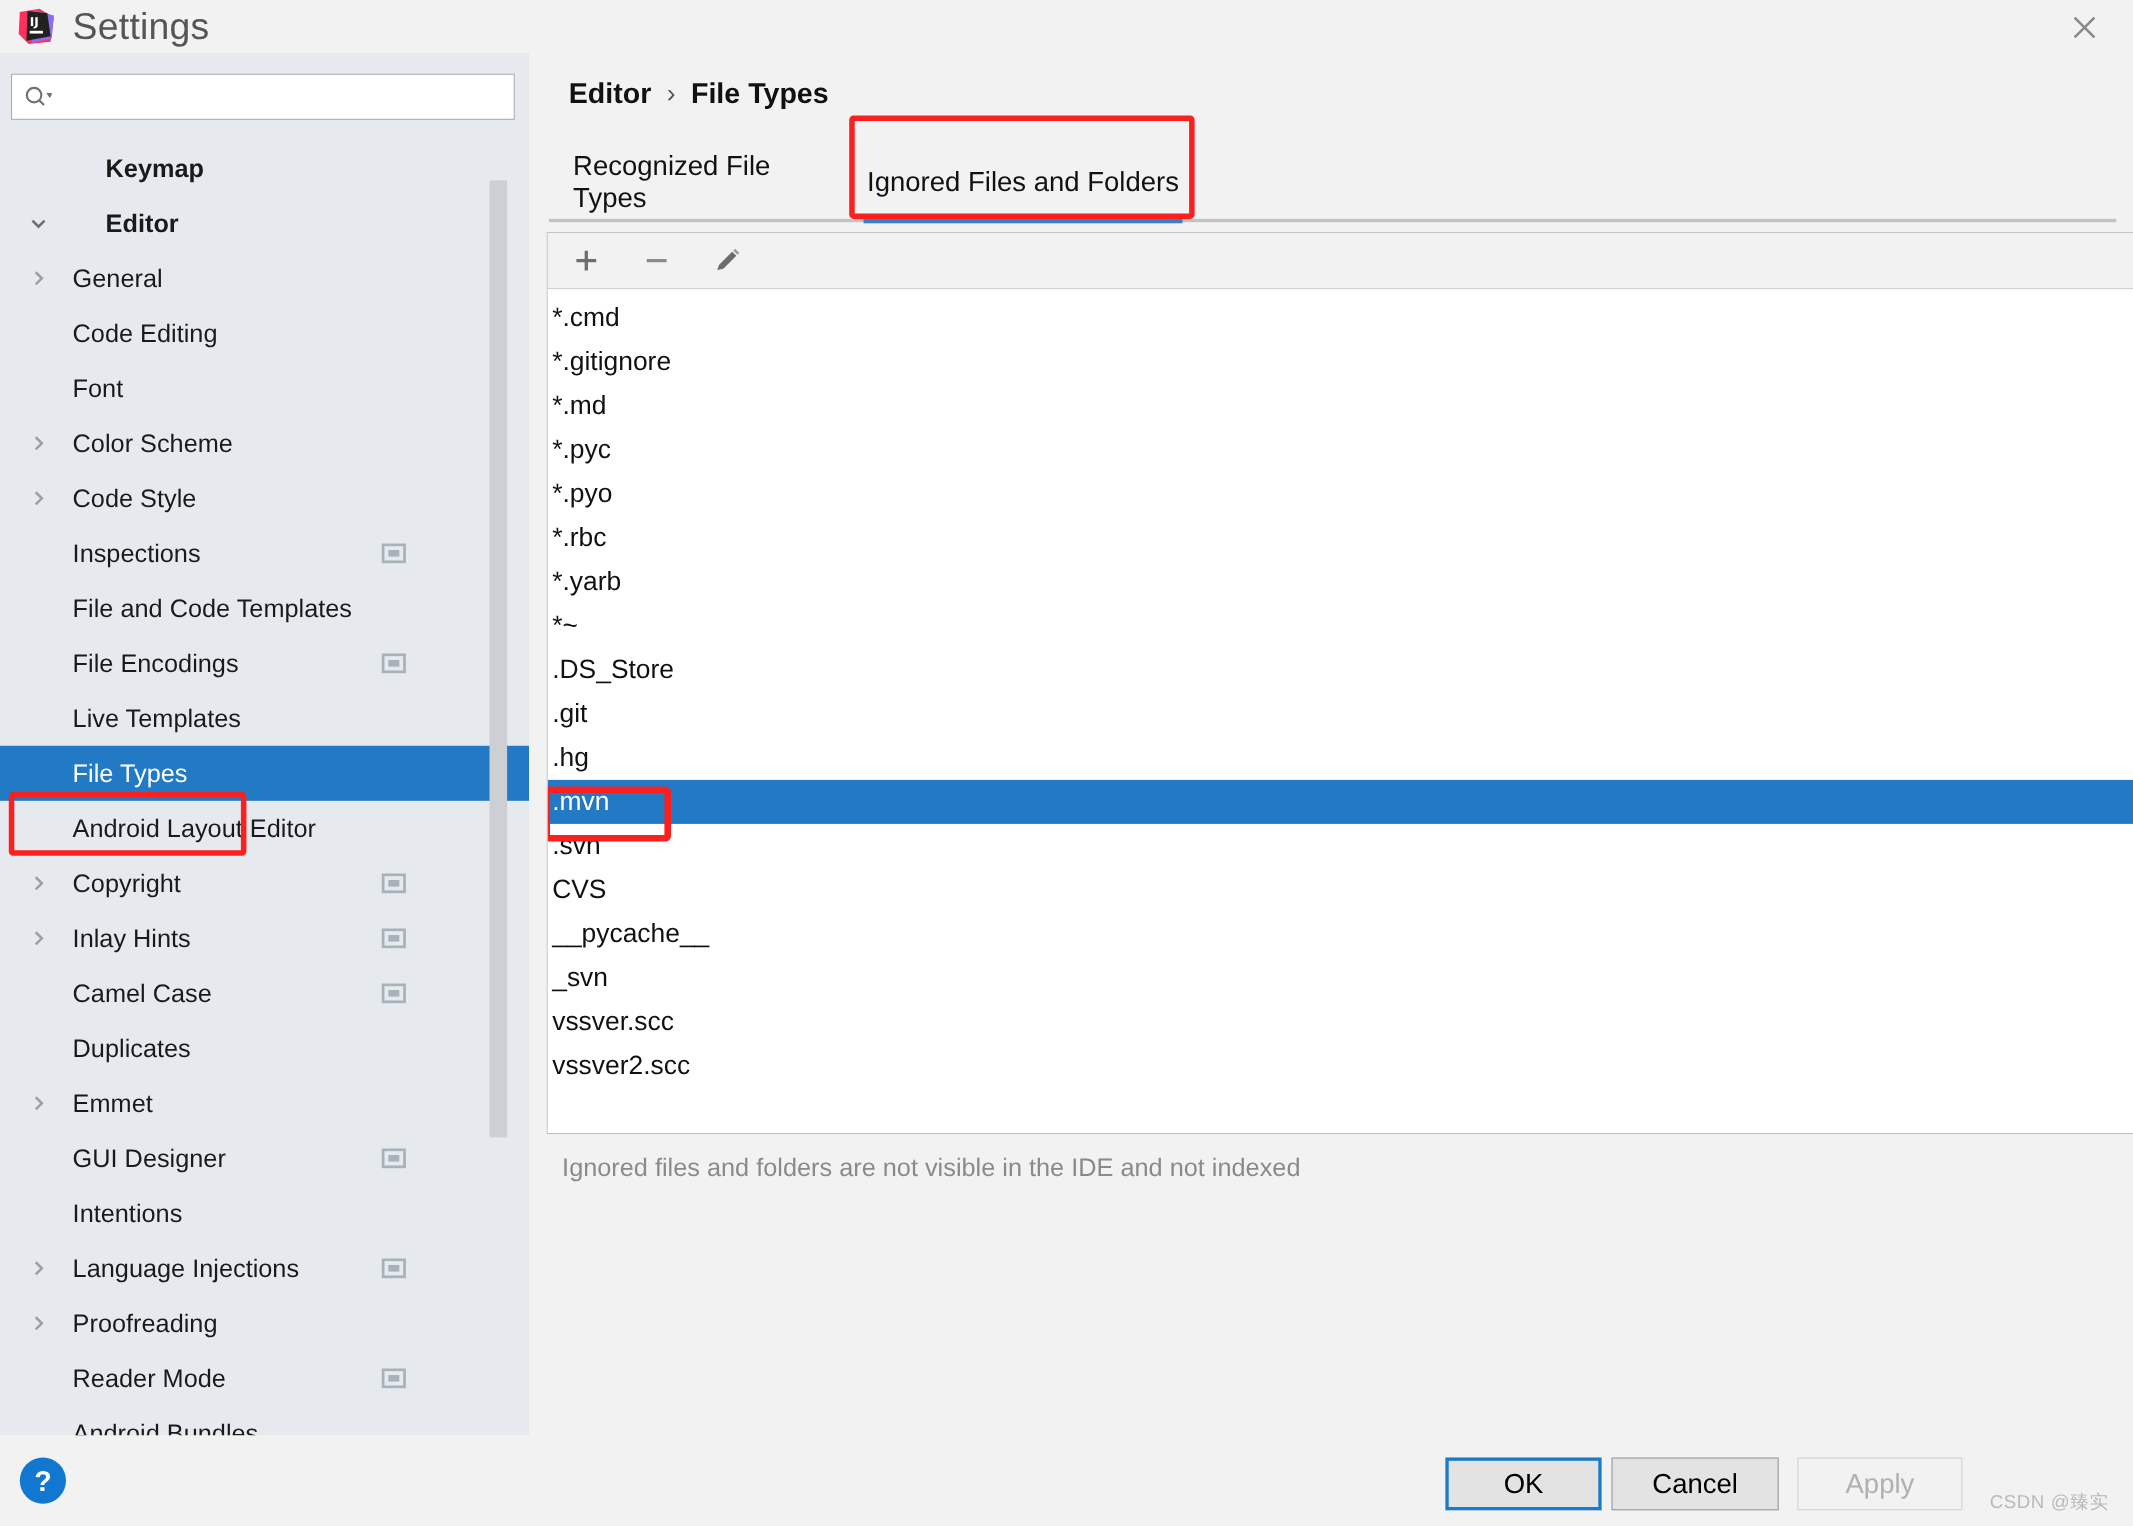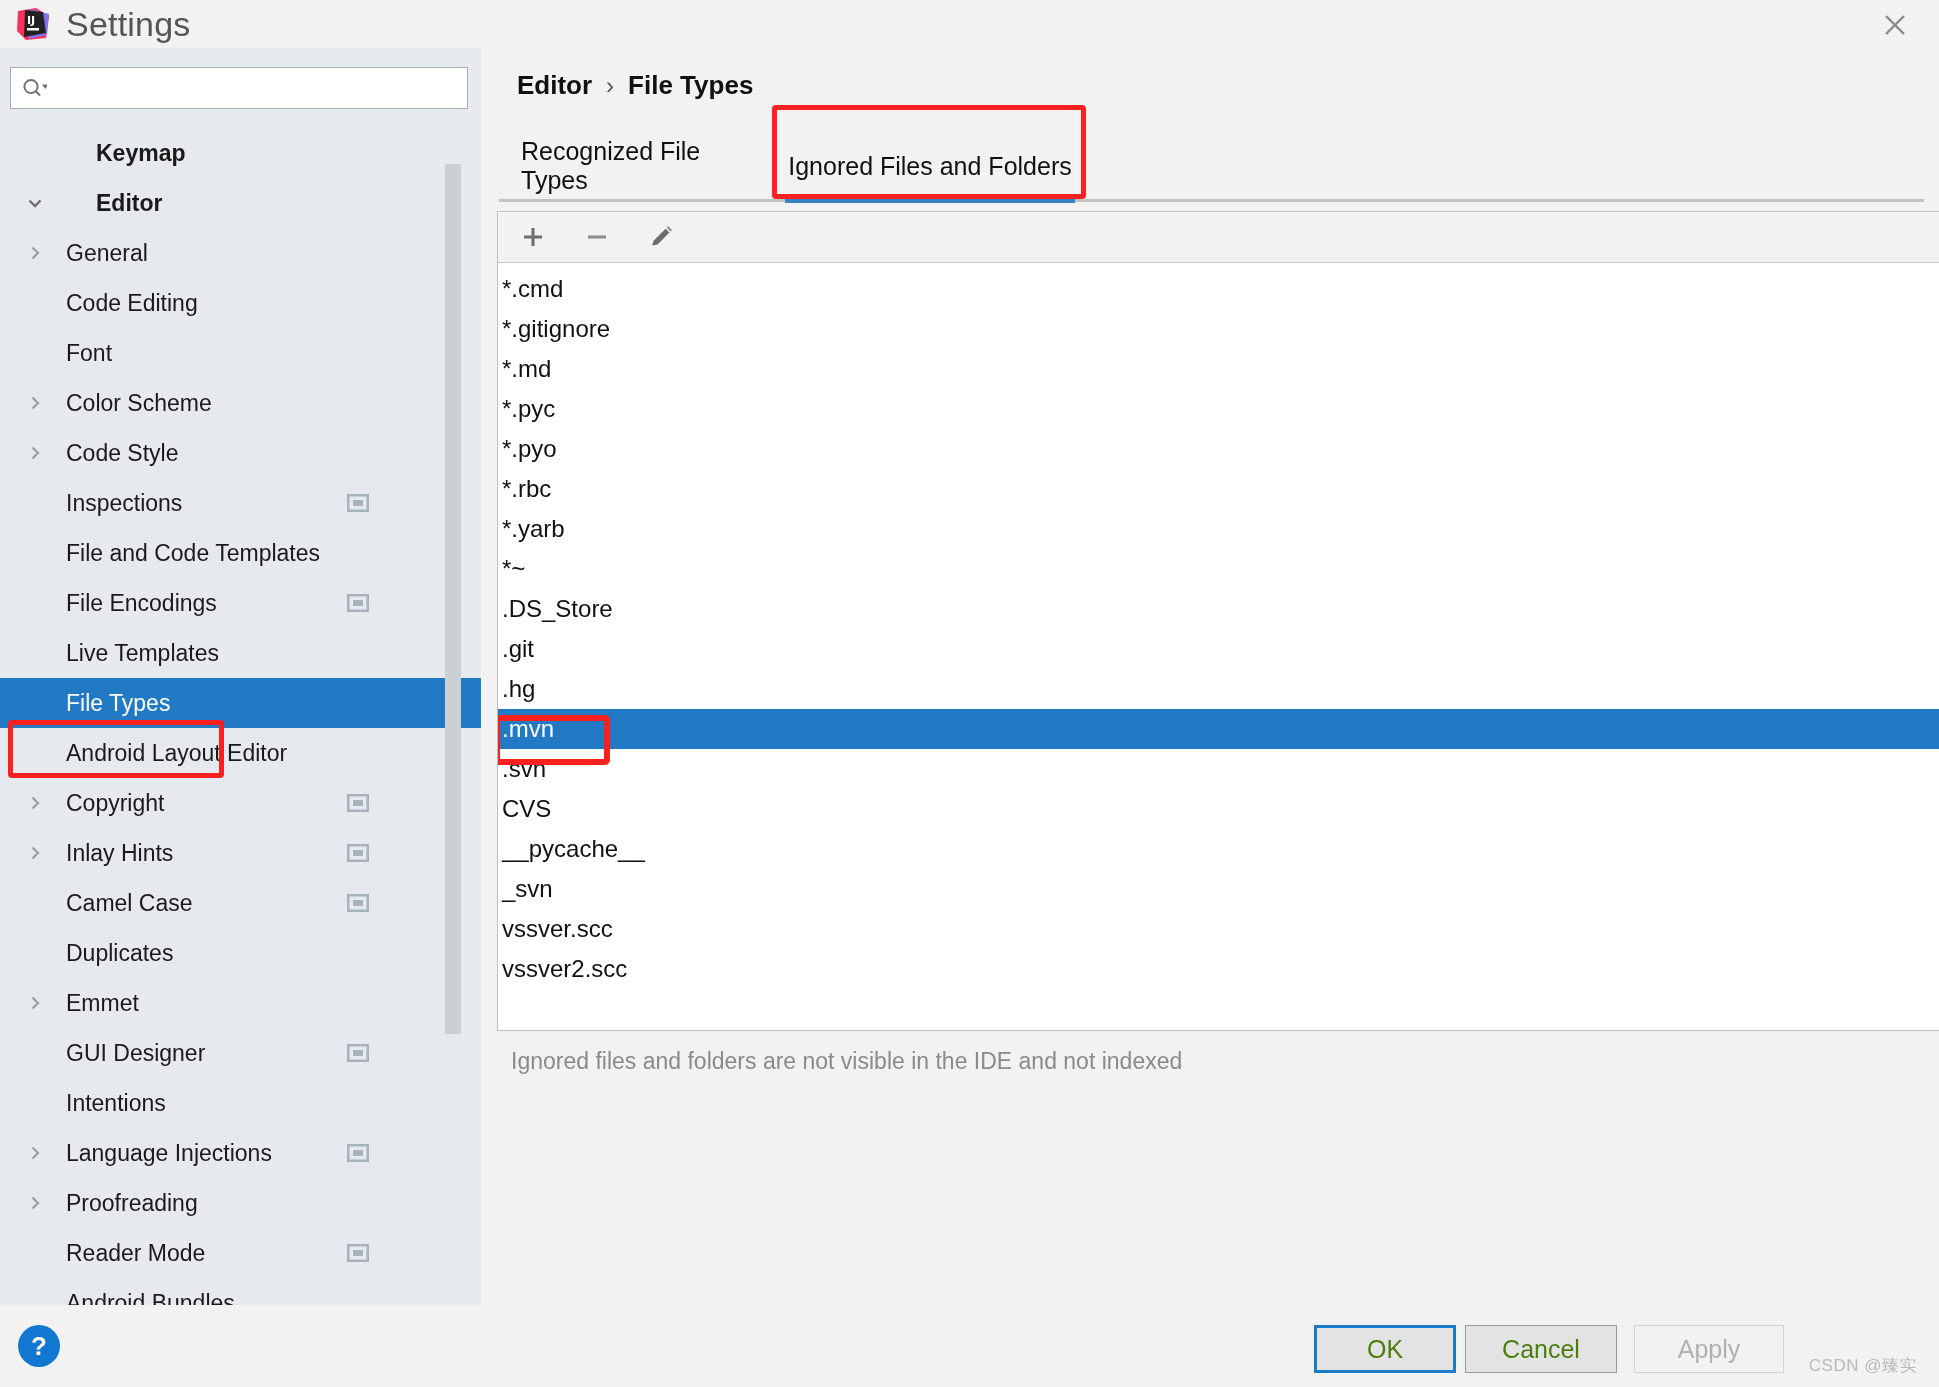--- a/index.html
+++ b/index.html
@@ -163,21 +163,21 @@
   }
   .help-btn {
     position: absolute; left: 18px; top: 20px; width: 42px; height: 42px;
     border-radius: 50%; background: #1177d1; color: #fff;
     display: flex; align-items: center; justify-content: center;
     font-size: 26px; font-weight: bold; cursor: pointer;
   }
   .dlg-btn {
     position: absolute; top: 20px; height: 48px;
     display: flex; align-items: center; justify-content: center;
-    font-size: 25px; color: #4d7c0f; background: #e3e3e3;
+    font-size: 25px; color: #000000; background: #e3e3e3;
     border: 1px solid #b4b4b4; cursor: pointer;
   }
   .btn-ok { right: 483px; width: 142px; border: 3px solid #1a7bc9; }
   .btn-cancel { right: 322px; width: 152px; border: 1px solid #9a9a9a; }
   .btn-apply {
     right: 155px; width: 150px; border: 1px solid #d3d3d3;
     color: #b0b0b0; background: #f2f2f2; cursor: default;
   }
   .watermark {
     position: absolute; right: 22px; bottom: 10px;

